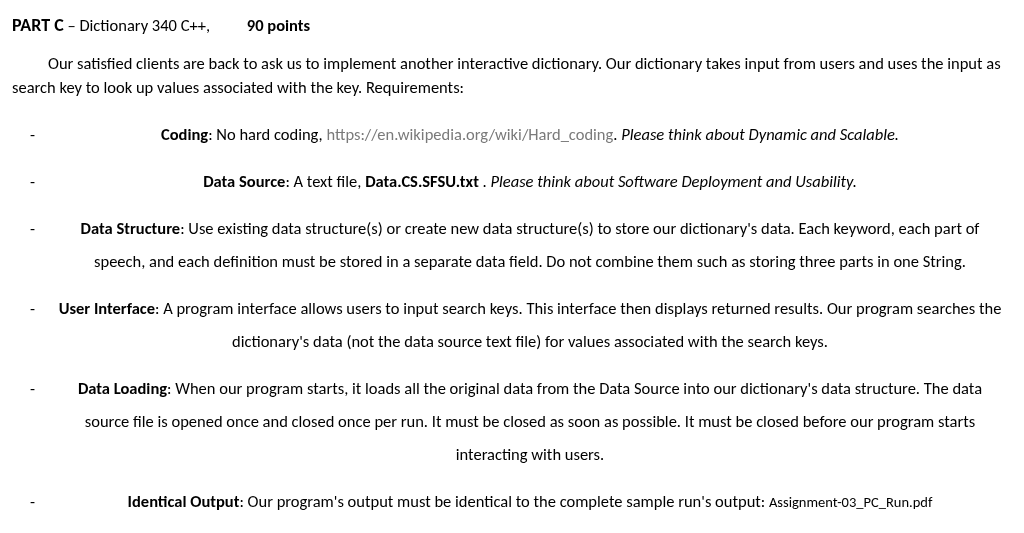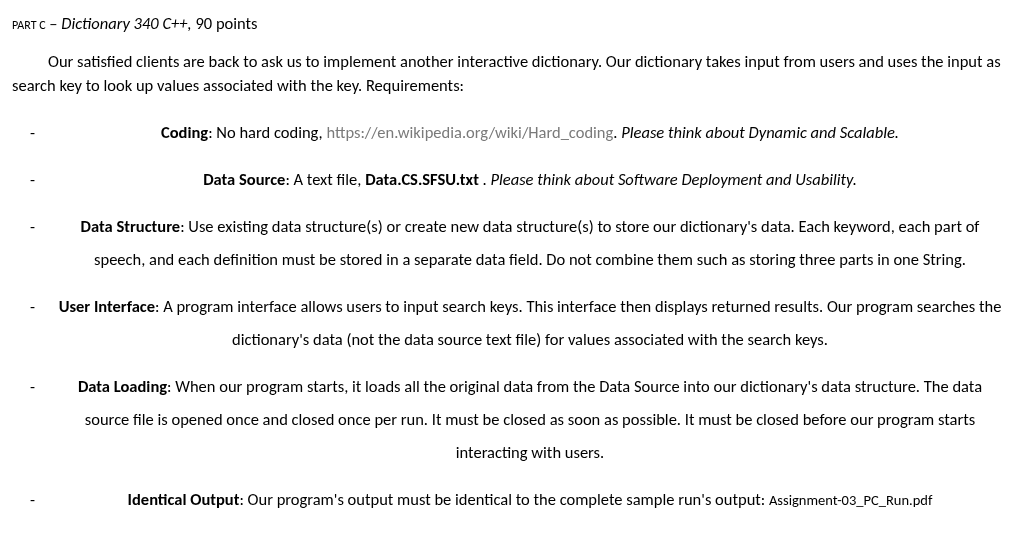--- a/index.html
+++ b/index.html
@@ -14,32 +14,32 @@
       font-family: Calibri, Arial, sans-serif;
       font-size: 16.5px;
       color: #000000;
       padding: 12px 18px 12px 12px;
       line-height: 1.45;
     }
     .heading {
       margin-bottom: 14px;
     }
     .heading .part-label {
-      font-weight: normal;
-      font-size: 12px;
+      font-weight: bold;
+      font-size: 18px;
     }
     .heading .dash {
       font-weight: normal;
     }
     .heading .course {
       font-weight: normal;
-      font-style: italic;
     }
     .heading .points {
-      font-weight: normal;
+      font-weight: bold;
+      margin-left: 33px;
     }
     .intro {
       margin-bottom: 18px;
       padding-left: 0;
     }
     .intro-line1 {
       text-indent: 36px;
     }
     ul.req-list {
       list-style: none;

